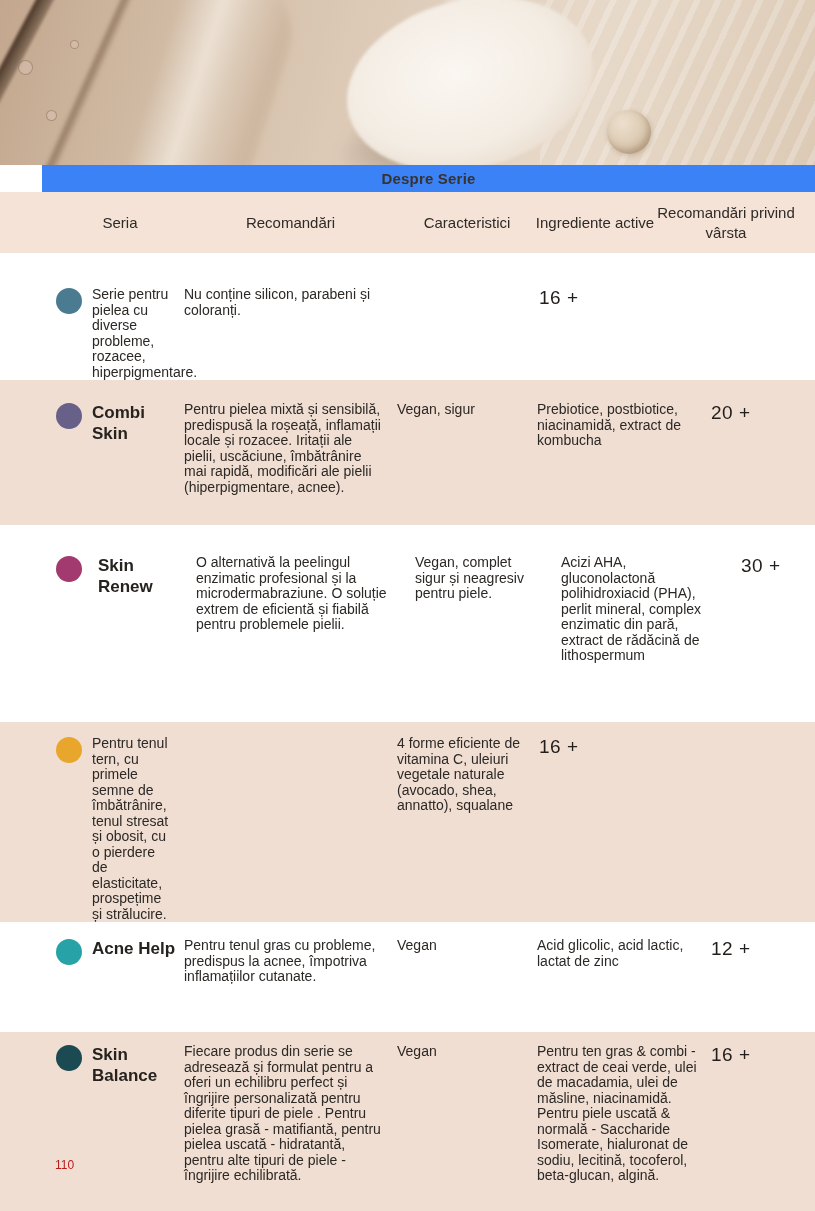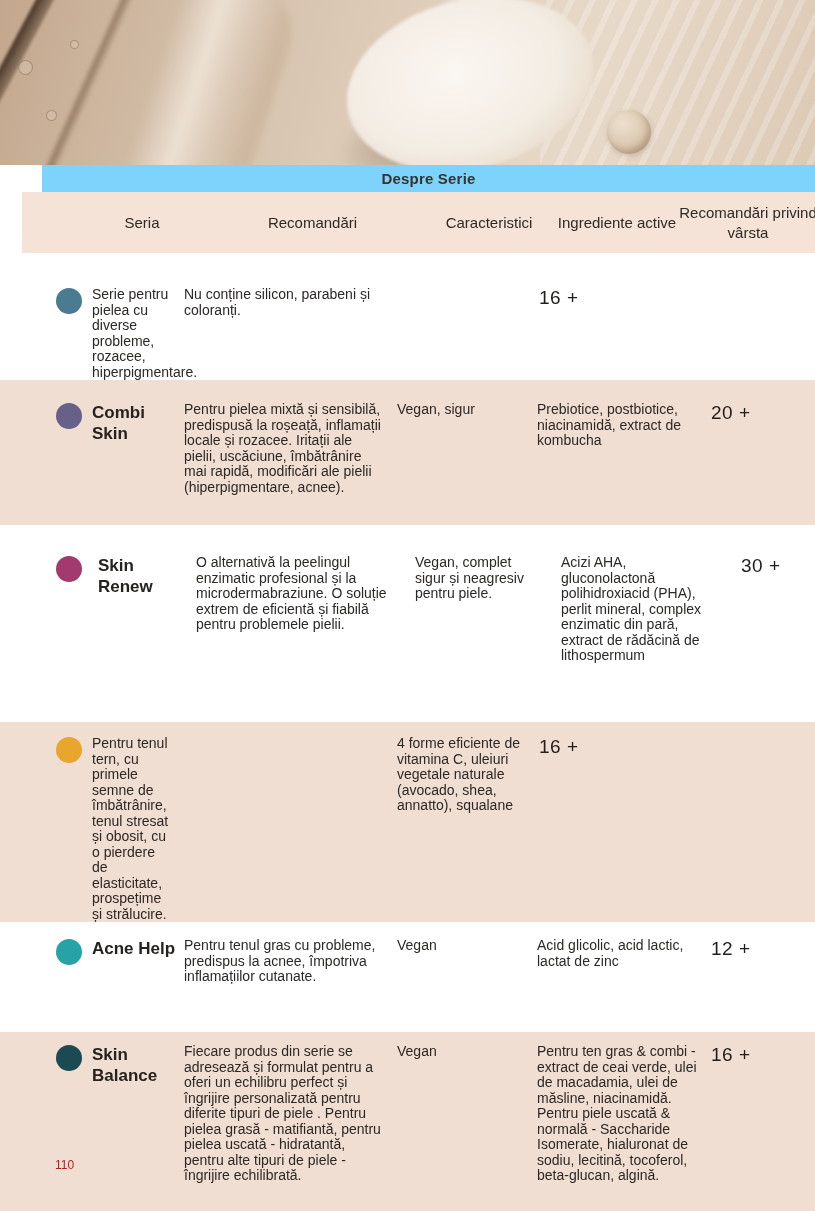--- a/index.html
+++ b/index.html
@@ -75,21 +75,21 @@
   .th-car{left:397px;width:140px;}
   .th-ing{left:534px;width:122px;}
   .th-age{left:656px;width:140px;}
   
   .trow{
     display:grid;
     grid-template-columns:36px 92px 213px 140px 172px 1fr;
     padding-left:56px;box-sizing:border-box;
   }
   .alt{background:#f1ded2;}
-  .thead{background:#f5e3d8;margin-left:22px;}
+  .thead{background:#f5e3d8;}
   .r1{min-height:122px;padding-top:34px;}
   .r2{min-height:145px;padding-top:22px;}
   .r3{min-height:197px;padding-top:30px;gap:6px;}
   .r4{min-height:128px;padding-top:14px;}
   .r5{min-height:110px;padding-top:16px;}
   .r6{min-height:198px;padding-top:12px;}
   .dot{width:26px;height:26px;border-radius:50%;margin-top:1px;}
   .namecell{font-size:17px;font-weight:700;line-height:1.25;color:#25221f;padding-right:6px;}
   .cell{font-size:14px;line-height:15.5px;padding-right:12px;white-space:pre-line;}
   .agecell{font-size:19px;letter-spacing:.5px;padding-left:2px;color:#211e1b;}
@@ -108,21 +108,21 @@
     <div class="cream-stripe"></div>
     <div class="stripes"></div>
     <div class="blob-shadow"></div>
     <div class="cream-blob"></div>
     <div class="droplet"></div>
     <div class="bubble b1"></div>
     <div class="bubble b2"></div>
     <div class="bubble b3"></div>
   </div>
 
-  <div class="titlebar" style="background:#7dd3fc;margin-left:42px;">
+  <div class="titlebar" style="background:#3b82f6;margin-left:42px;">
     <span>Despre Serie</span>
   </div>
 
   <div class="thead">
     <div class="th th-seria">Seria</div>
     <div class="th th-rec">Recomandări</div>
     <div class="th th-car">Caracteristici</div>
     <div class="th th-ing">Ingrediente active</div>
     <div class="th th-age">Recomandări privind vârsta</div>
   </div>

